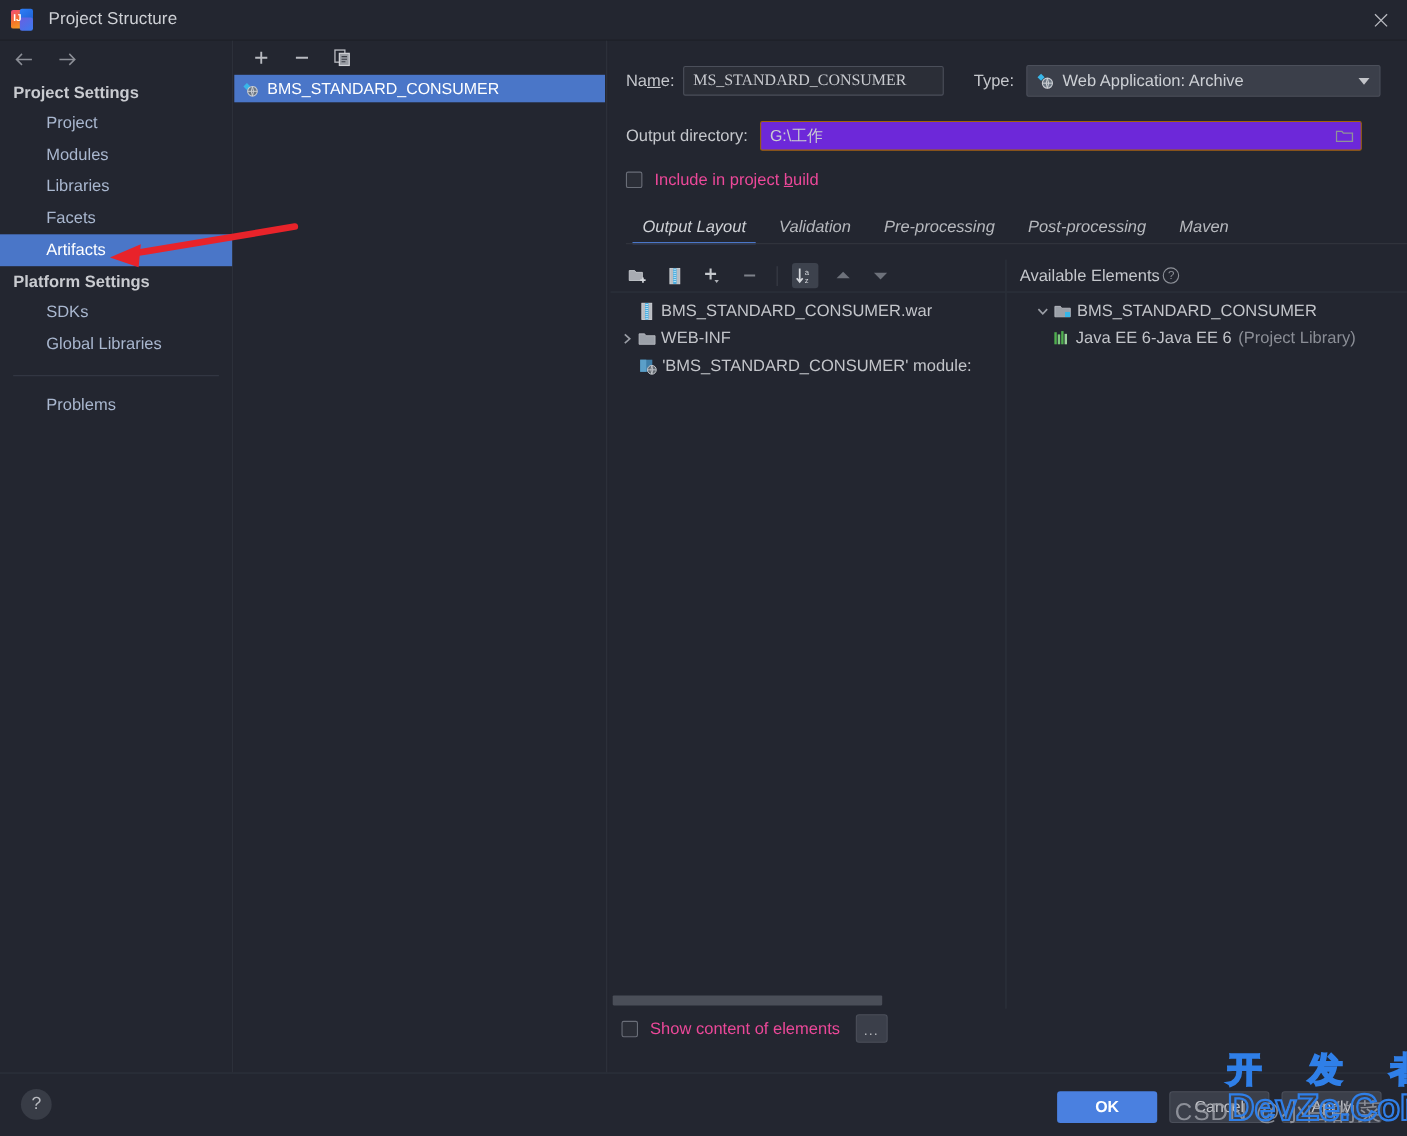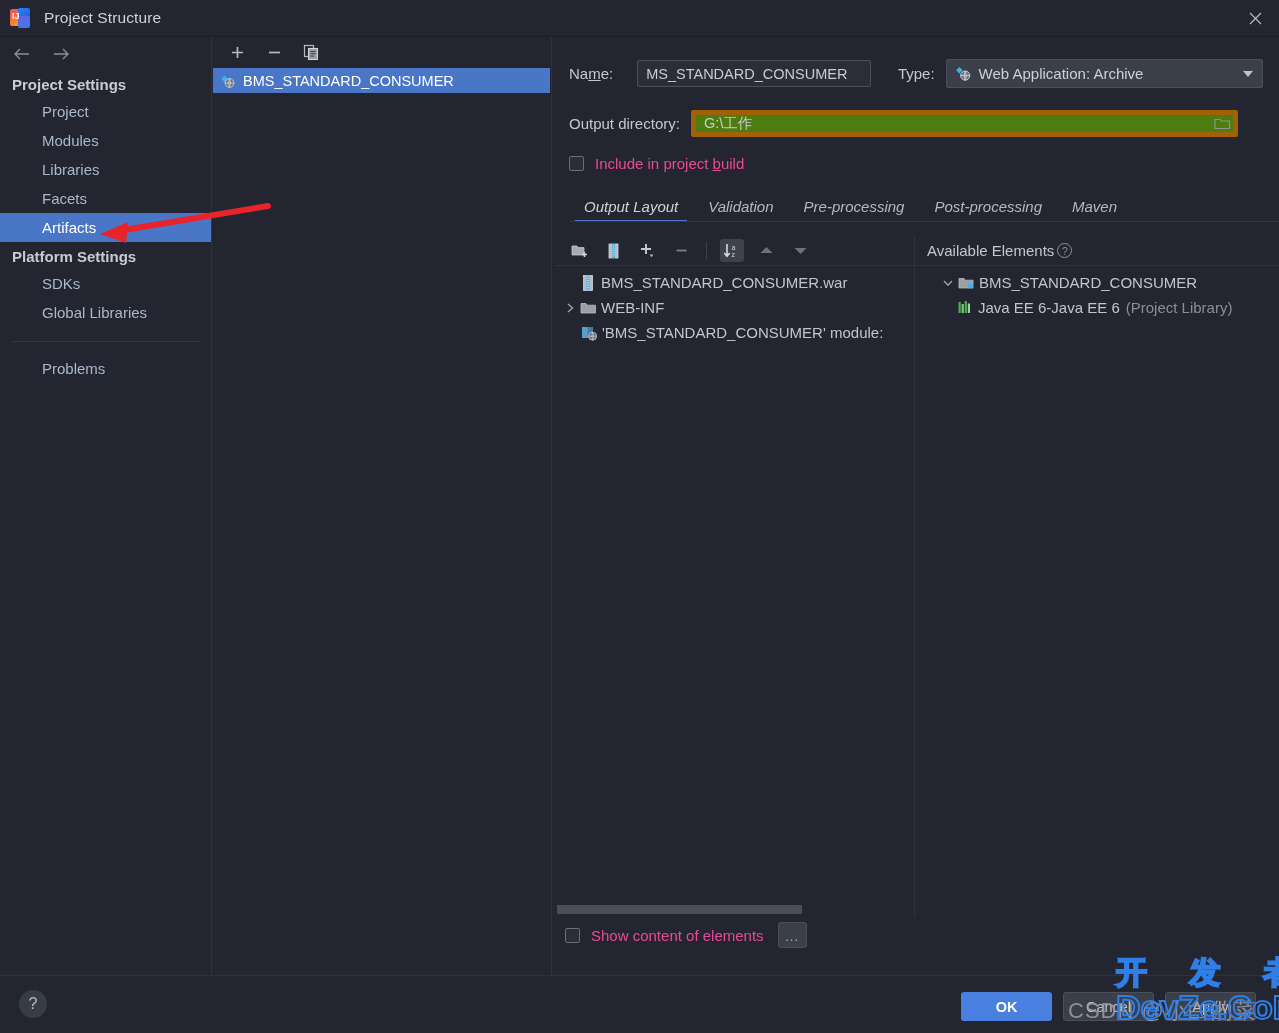--- a/index.html
+++ b/index.html
@@ -90,42 +90,42 @@
   
   .detail {
     position: absolute; left: 553px; top: 37px; width: 726px; height: 938px;
     background: #232630;
   }
   .form-row { display: flex; align-items: center; padding: 0 16px; }
   .row1 { margin-top: 22px; }
   .lbl { font-size: 15px; color: #c5c7cc; }
   .lbl u { text-decoration: underline; }
   .name-input {
-    margin-left: 24px; width: 237px; height: 27px;
+    margin-left: 8px; width: 237px; height: 27px;
     background: #2b2e37; border: 1px solid #4b4f5a; border-radius: 2px;
-    color: #c9cbd0; font-size: 14.5px; font-family: Liberation Sans, sans-serif;
+    color: #c9cbd0; font-size: 14.5px; font-family: Liberation Serif, serif;
     padding: 0 8px; outline: none;
   }
   .type-lbl { margin-left: 27px; }
   .type-combo {
     margin-left: 11px; width: 322px; height: 29px;
     background: #3b3f4a; border: 1px solid #4b4f5a; border-radius: 2px;
     display: flex; align-items: center; padding: 0 8px; cursor: default;
     position: relative;
   }
   .type-combo .t-txt { font-size: 15px; color: #cdd0d5; margin-left: 7px; }
   .type-combo .caret {
     position: absolute; right: 9px; top: 50%; transform: translateY(-50%);
     width: 0; height: 0; border-left: 5.5px solid transparent; border-right: 5.5px solid transparent;
     border-top: 6px solid #c2c4c9;
   }
   .row2 { margin-top: 22px; }
   .out-input {
     margin-left: 11px; width: 547px; height: 27px;
-    background: #4d7c0f; border: 5px solid #a16207; border-radius: 2px;
+    background: #6d28d9; border: 1px solid #a16207; border-radius: 2px;
     color: #c9cbd0; font-size: 14.5px; font-family: "Liberation Sans", sans-serif;
     padding: 0 8px; outline: none;
   }
   .browse-btn { width: 28px; height: 27px; display:flex; align-items:center; justify-content:center; margin-left: -29px; cursor: default; }
 
   .chk-row { display: flex; align-items: center; padding: 0 16px; margin-top: 18px; }
   .chkbox {
     width: 15px; height: 15px; border: 1px solid #6a6e78; border-radius: 2px;
     background: #2b2e37; cursor: default; flex: 0 0 auto;
   }

